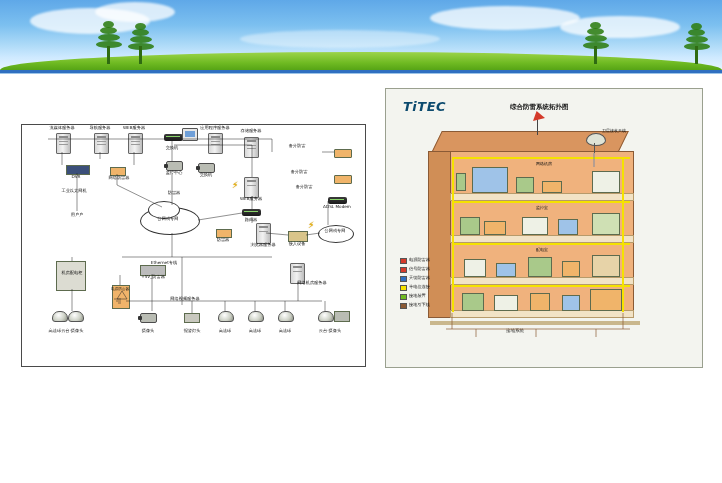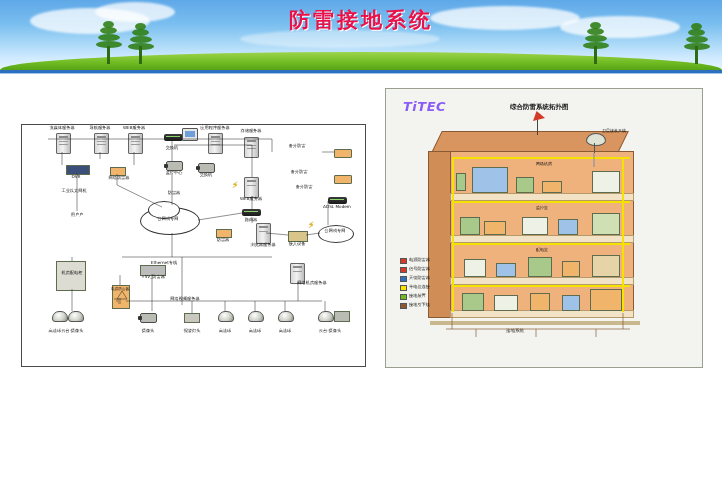--- a/index.html
+++ b/index.html
@@ -96,21 +96,20 @@
     <div class="trunk"></div>
   </div>
   <div class="tree" style="left:684px;">
     <div class="b" style="bottom:14px;"></div>
       <div class="b" style="bottom:21px;width:22px;left:2px;"></div>
     <div class="b" style="bottom:28px;width:17px;left:4px;"></div>
       <div class="b" style="bottom:34px;width:11px;left:7px;"></div>
     <div class="trunk"></div>
   </div>
 
-  <div class="banner-title">防雷接地系统</div>
 </div>
 <div class="underline"></div>
 <div class="underline2"></div>
 
 <div class="panel-left">
 
   <div class="srv" style="left:34px;top:8px;">
       <div class="slot" style="top:7px;"></div>
       <div class="slot" style="top:10px;"></div>
     </div>
@@ -256,21 +255,21 @@
       <line x1="312" y1="27" x2="300" y2="27"></line>
     </g>
     <g stroke="#222" stroke-width="0.5">
       <path d="M100 166 l-5 8 h10 z" fill="none"></path>
       <path d="M99 174 h-7 M99 176 h-5 M99 178 h-3"></path>
     </g>
   </svg>
 </div>
 
 <div class="panel-right">
-  <div style="position:absolute;left:17px;top:10px;font-size:13px;font-weight:bold;color:#8b5cf6;font-style:italic;letter-spacing:.5px;">TiTEC</div>
+  <div style="position:absolute;left:17px;top:10px;font-size:13px;font-weight:bold;color:#0c4a6e;font-style:italic;letter-spacing:.5px;">TiTEC</div>
   <div class="rt-title" style="left:124px;top:14px;">综合防雷系统拓扑图</div>
 
   <div class="bld-wall" style="left:50px;top:42px;width:185px;height:22px;transform:skewX(-26deg);background:#d9955f;"></div>
   <div class="bld-wall" style="left:42px;top:62px;width:22px;height:165px;background:#d08e56;"></div>
   <div class="bld-wall" style="left:64px;top:62px;width:182px;height:165px;background:#f0b27d;"></div>
 
   <div class="bld-floor" style="left:64px;top:104px;width:182px;height:6px;"></div>
   <div class="bld-floor" style="left:64px;top:146px;width:182px;height:6px;"></div>
   <div class="bld-floor" style="left:64px;top:188px;width:182px;height:6px;"></div>
   <div class="bld-floor" style="left:64px;top:221px;width:182px;height:6px;"></div>

